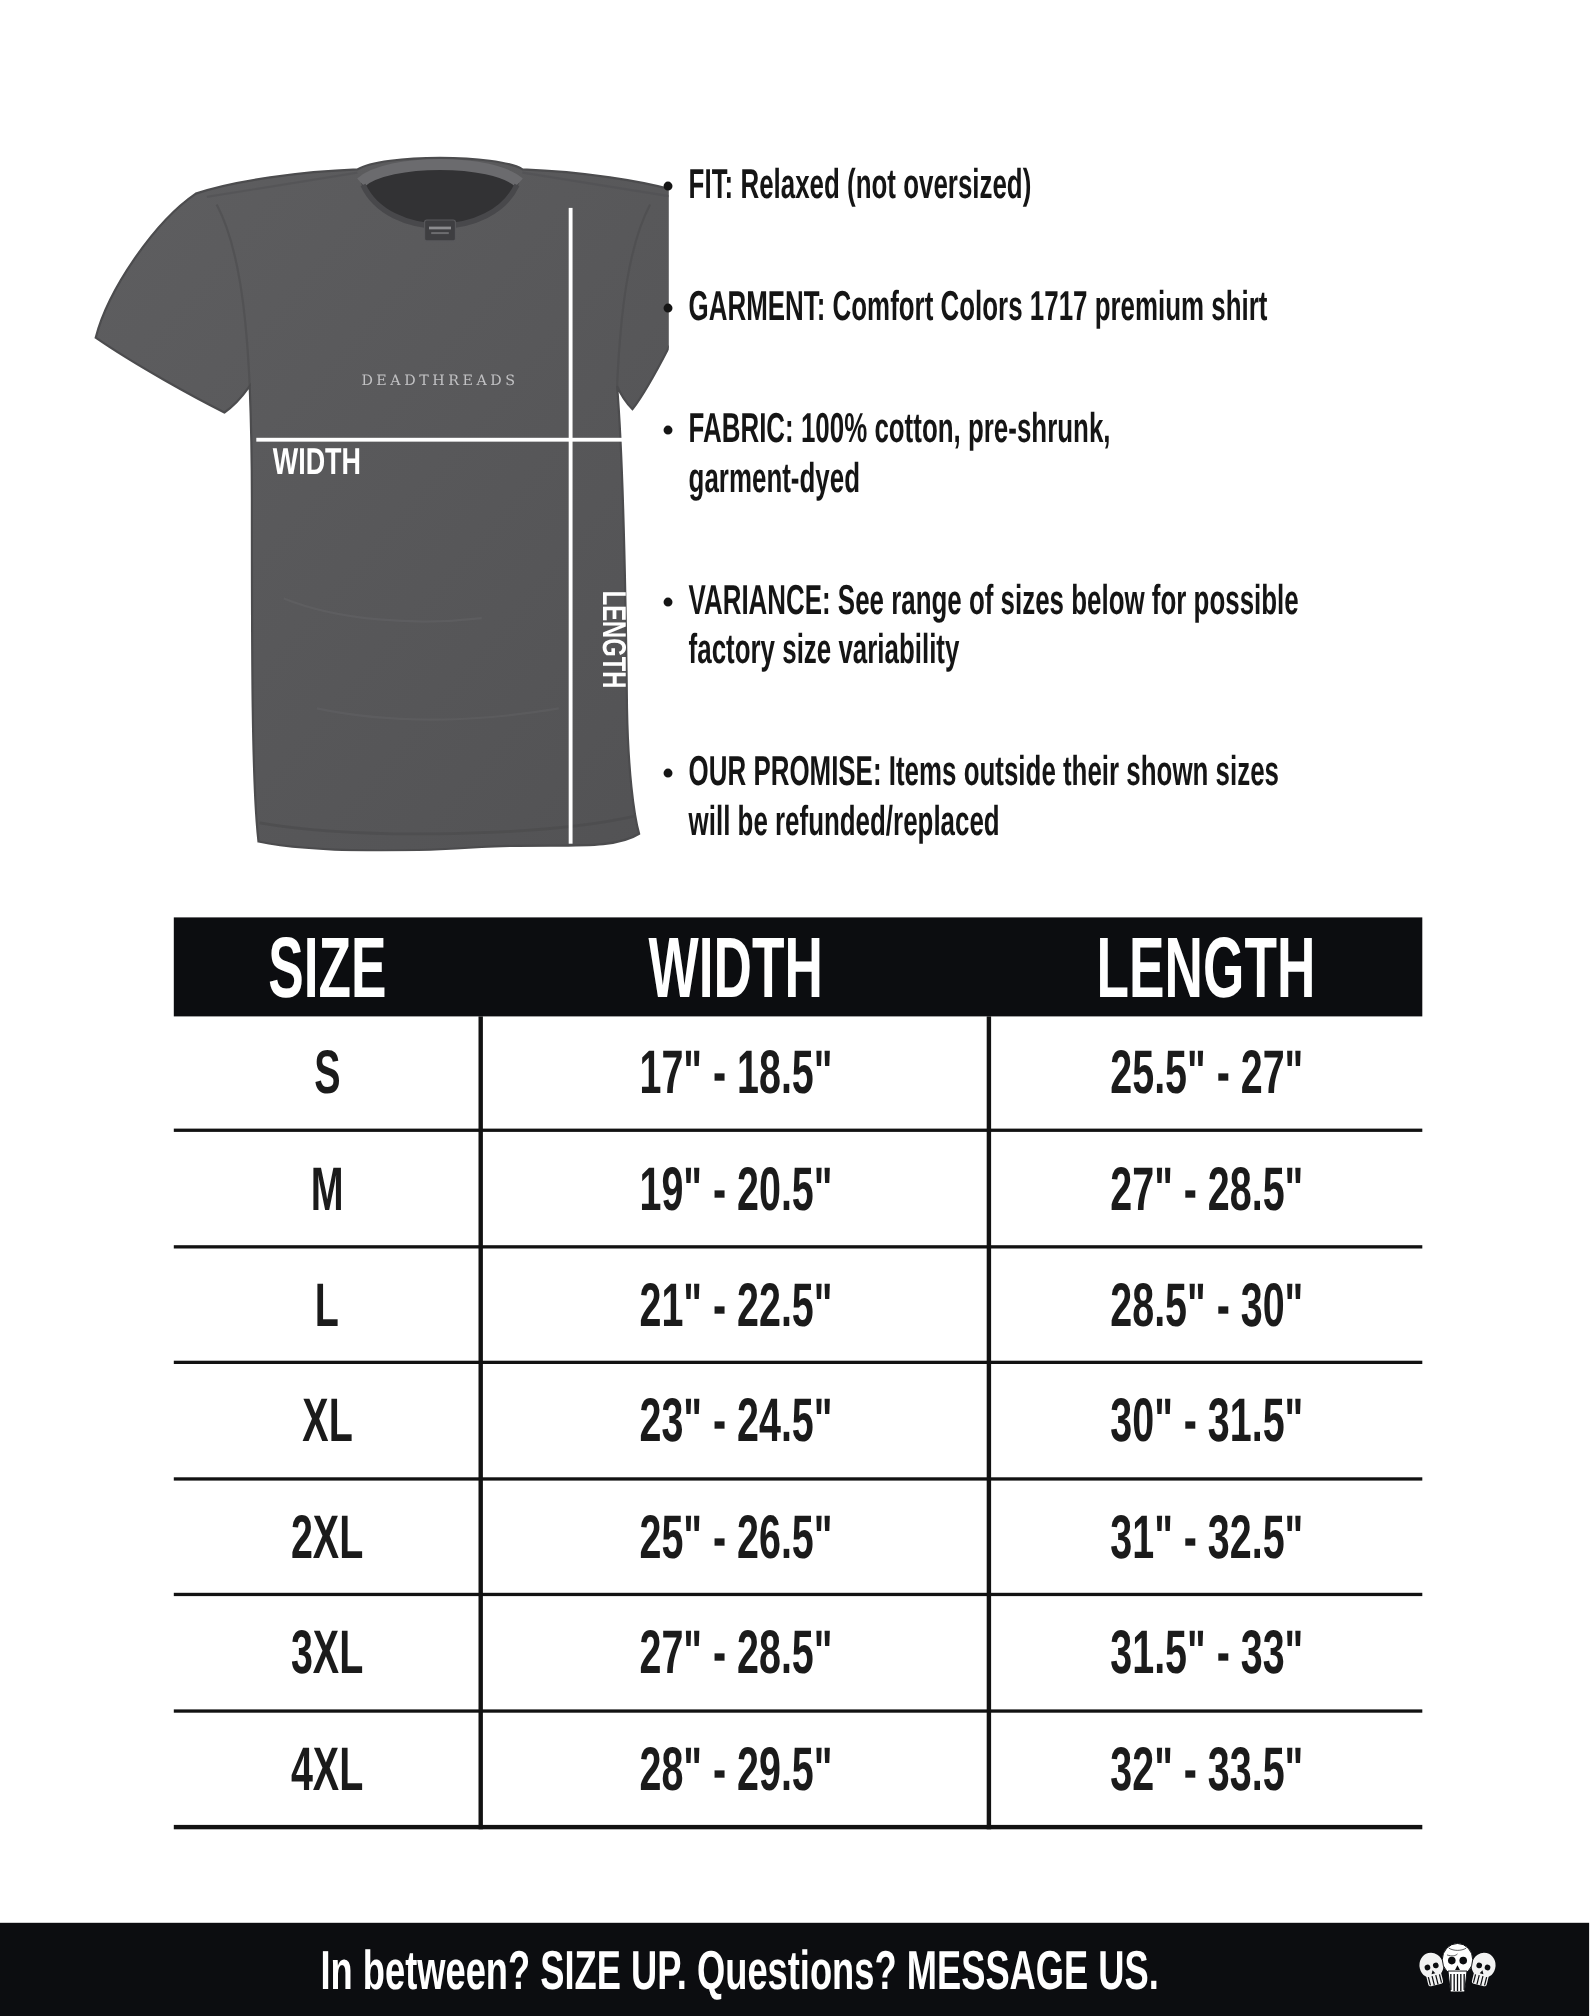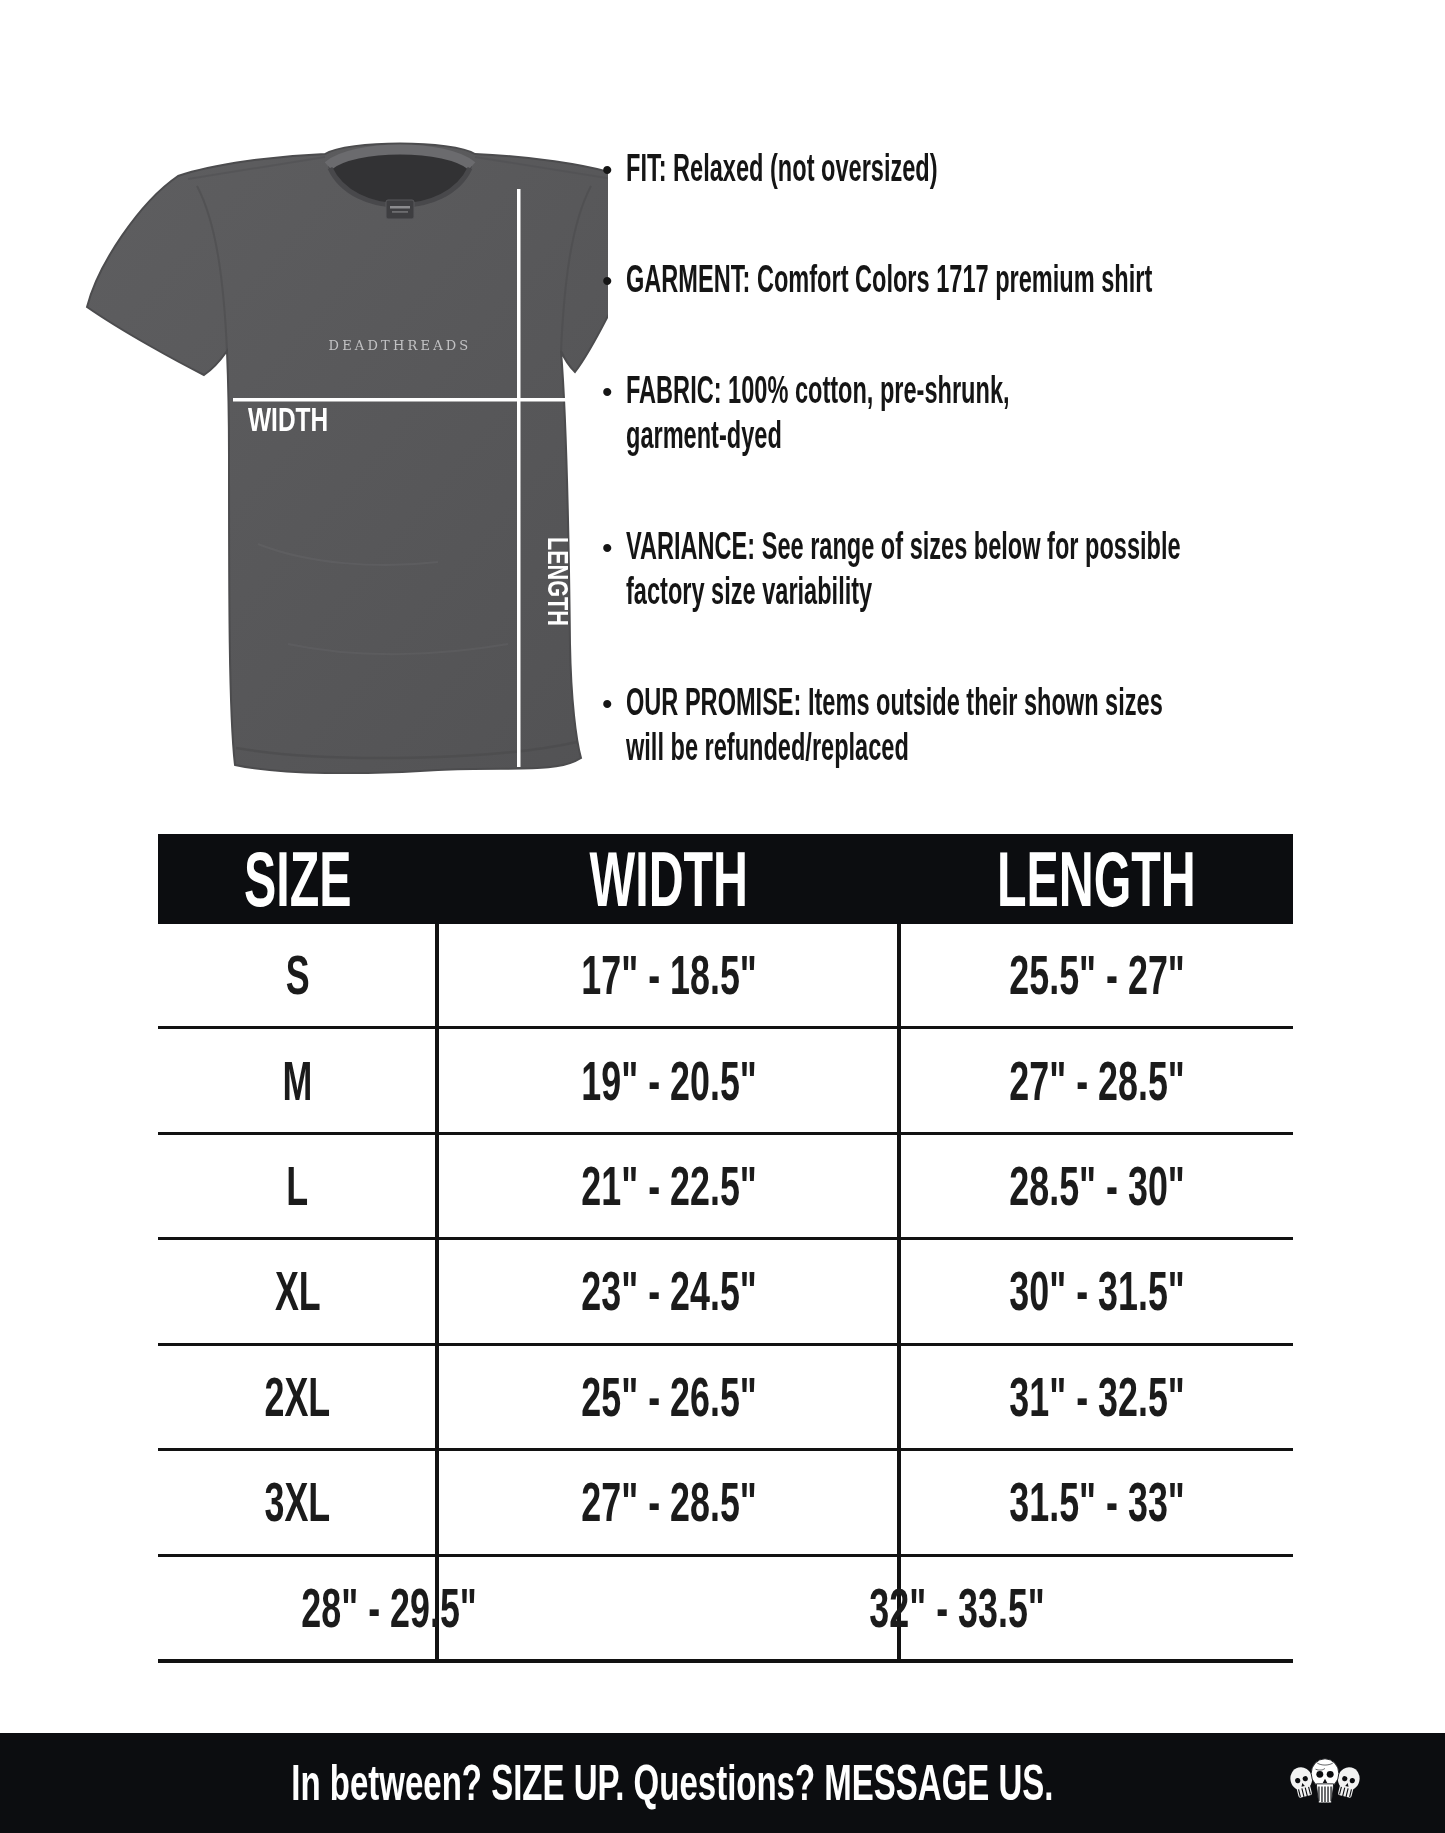--- a/index.html
+++ b/index.html
@@ -39,21 +39,21 @@
   .tcell{
     font-weight:bold;font-size:56px;line-height:1;white-space:nowrap;
     transform:scaleX(0.64);transform-origin:center;
   }
   .vline{position:absolute;top:0;bottom:0;width:4px;background:#121212;}
   .vline.v1{left:277px;}
   .vline.v2{left:739px;}
 
   
   .footer-bar{
-    position:absolute;left:0;right:0;bottom:0;height:100px;background:#0c0d10;
+    position:absolute;left:0;right:0;bottom:0;height:85px;background:#0c0d10;
     display:flex;align-items:center;justify-content:center;
   }
   .footer-text{
     color:#fff;font-weight:bold;font-size:50px;line-height:1;white-space:nowrap;
     transform:scaleX(0.66);transform-origin:center;margin-right:100px;
   }
   .skulls{position:absolute;right:76px;top:50%;transform:translateY(-50%);width:88px;height:64px;}
 </style>
 </head>
 <body>
@@ -223,20 +223,23 @@
             <span class="tcell">3XL</span>
           </div>
         <div class="col-width">
             <span class="tcell">27" - 28.5"</span>
           </div>
         <div class="col-length">
             <span class="tcell">31.5" - 33"</span>
           </div>
       </div>
       <div class="trow">
+        <div class="col-size">
+            <span class="tcell">4XL</span>
+          </div>
         <div class="col-width">
             <span class="tcell">28" - 29.5"</span>
           </div>
         <div class="col-length">
             <span class="tcell">32" - 33.5"</span>
           </div>
       </div>
     </div>
   </div>
 

